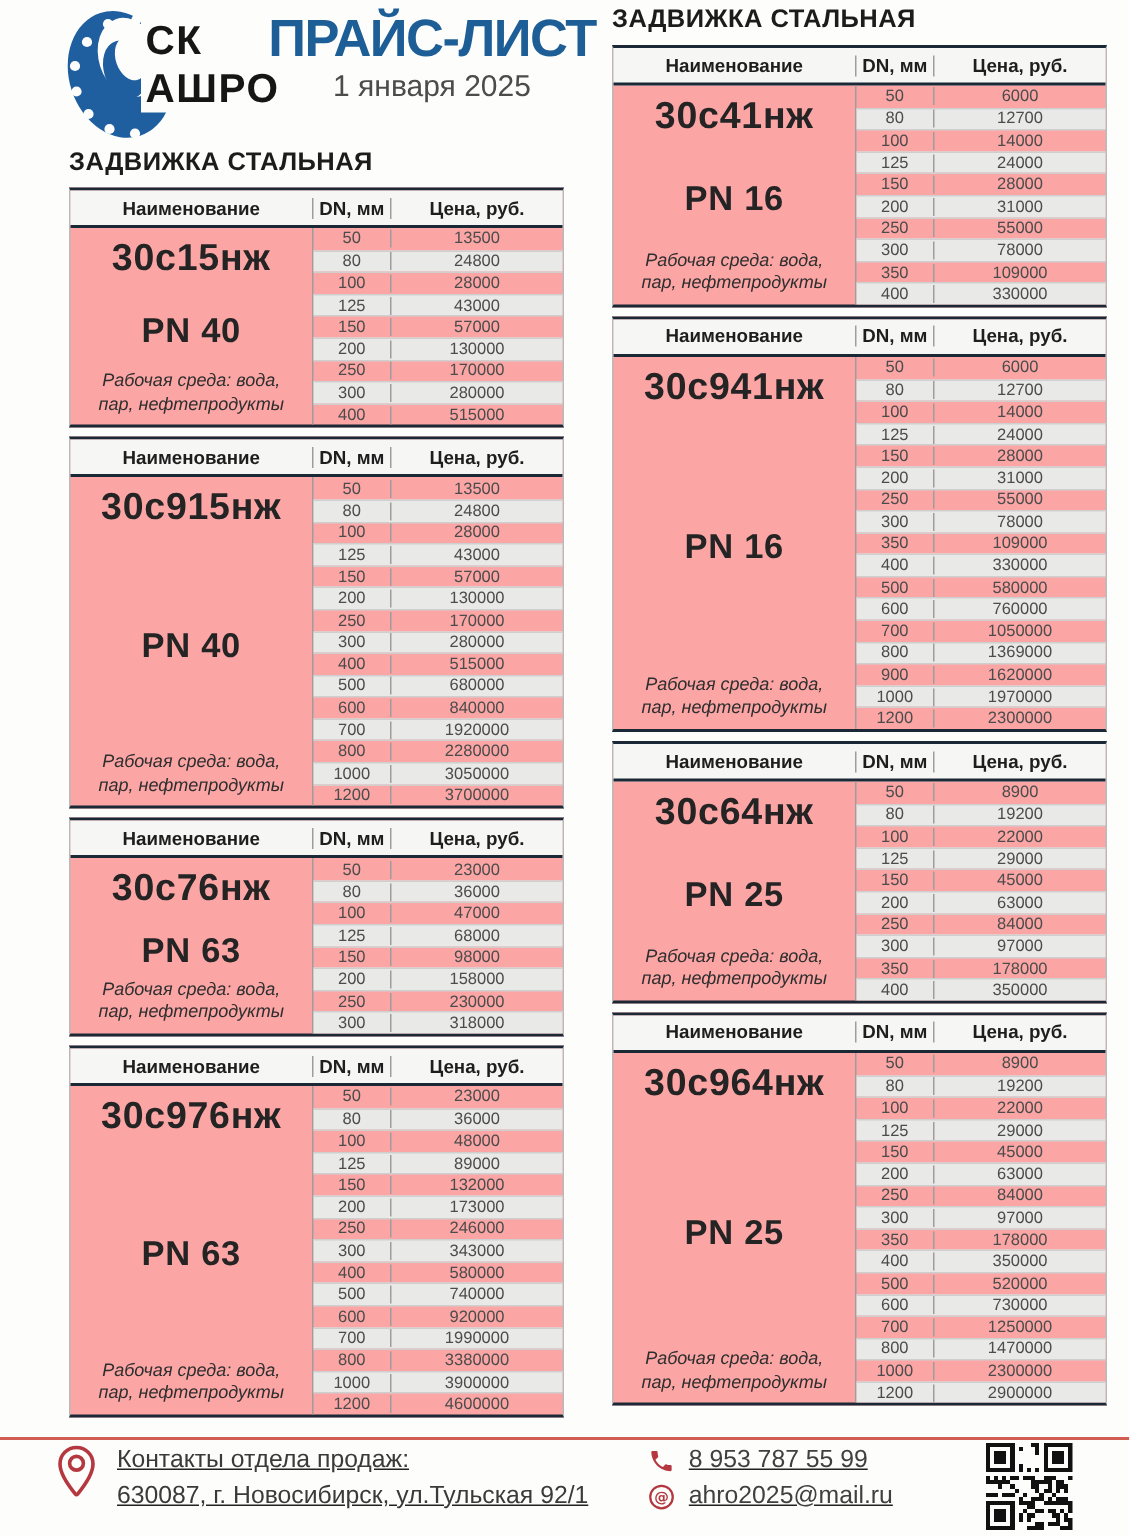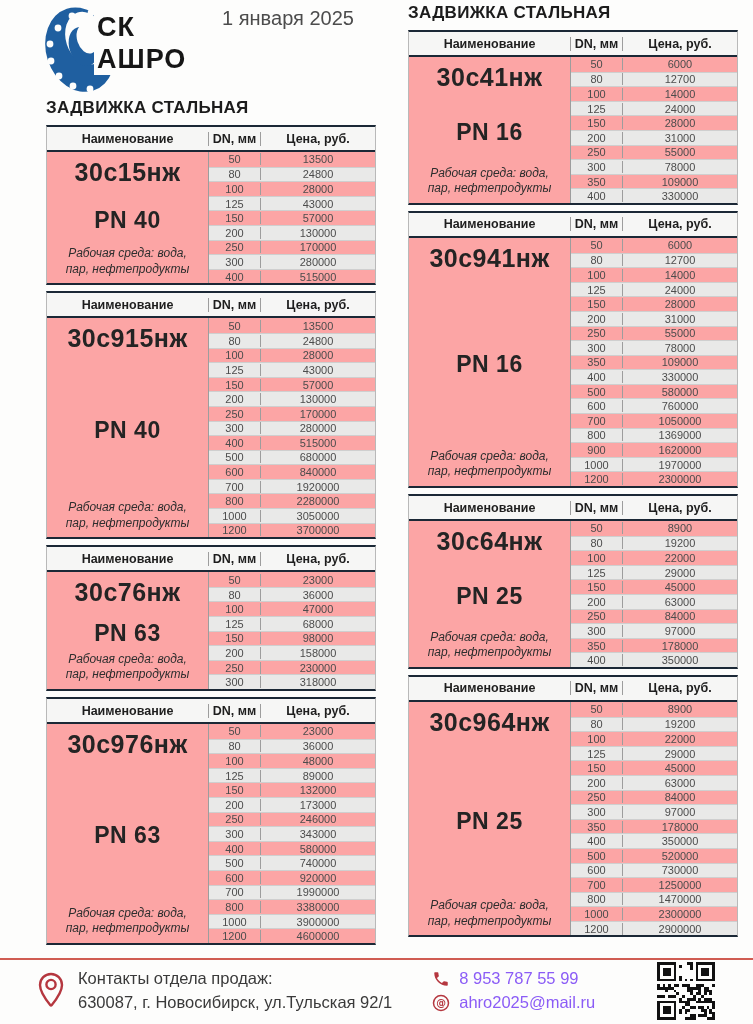--- a/index.html
+++ b/index.html
@@ -61,25 +61,25 @@
   .row { display:flex; height:14.6px; align-items:center; font-size:11px; color:#4c4c4c; }
   .rows .row:nth-of-type(even) { background:#e9e9e8; }
   .rows .row + .row { border-top:1px solid #cfcfcf; }
   .row .dn { width:52px; text-align:center; border-right:1px solid #9d9d9d; }
   .row .price { flex:1; text-align:center; }
 
   
   .footer {
     position:absolute; left:0; right:0; bottom:0; height:66px;
     border-top:2px solid #d05c52; background:#fdfdfc;
-    display:flex; align-items:center; padding:2px 38px 4px 36px;
+    display:flex; align-items:flex-start; padding:2px 38px 4px 36px;text-decoration:underline;
   }
   .pin-icon { width:30px; height:40px; flex:0 0 30px; margin-right:12px; }
   .f-left { font-size:16.5px; color:#3a3a3a; line-height:1.45; white-space:nowrap; }
-  .f-contact { margin-left:40px; font-size:16.5px; color:#8b5cf6; }
+  .f-contact { margin-left:40px; font-size:16.5px; color:#404040; }
   .f-crow { display:flex; align-items:center; gap:9px; line-height:1.45; white-space:nowrap; }
   .phone-icon svg, .at-icon svg { display:block; }
   .qr { margin-left:auto; width:58px; height:58px; }
 
   [data-interactable] { cursor:default; }
 </style>
 </head>
 <body>
 
 <div class="page" data-interactable="false">
@@ -103,20 +103,21 @@
             <circle cx="27" cy="74" r="3.4" fill="#fdfdfc"></circle>
             <circle cx="41" cy="84" r="3.4" fill="#fdfdfc"></circle>
             <circle cx="58" cy="87" r="3.4" fill="#fdfdfc"></circle>
           </svg>
           <div class="logo-text" data-interactable="false">
             <div class="logo-line1" data-interactable="false">СК</div>
             <div class="logo-line2" data-interactable="false">АШРО</div>
           </div>
         </div>
         <div class="titleblock" data-interactable="false">
+          <div class="title" data-interactable="false">ПРАЙС-ЛИСТ</div>
           <div class="subtitle" data-interactable="false">1 января 2025</div>
         </div>
       </div>
 
       <div class="sect-heading left" data-interactable="false">ЗАДВИЖКА СТАЛЬНАЯ</div>
 
       <div class="ptable" data-interactable="false">
         <div class="thead" data-interactable="false">
           <div class="c-name" data-interactable="false">Наименование</div>
           <div class="c-dn" data-interactable="false">DN, мм</div>

